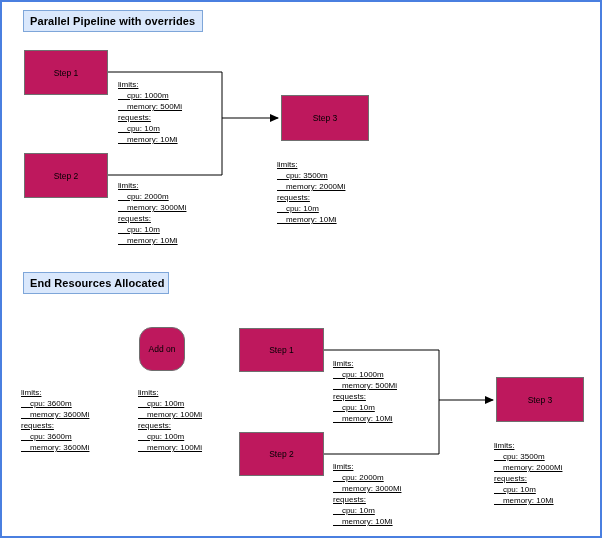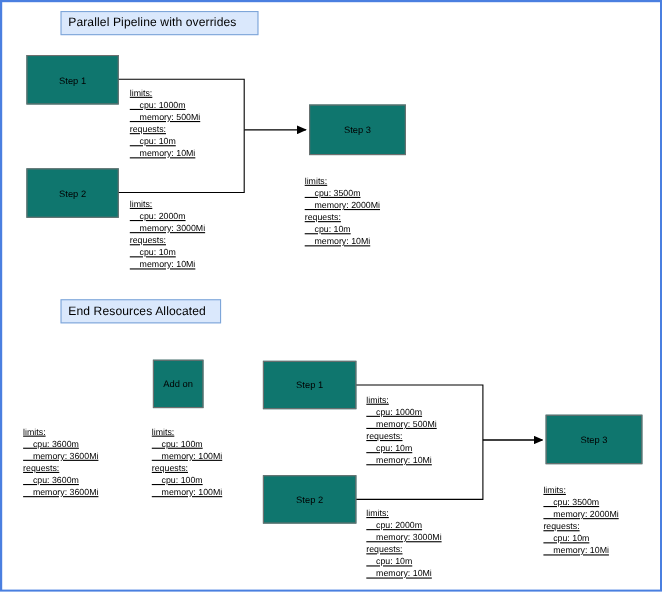--- a/index.html
+++ b/index.html
@@ -17,32 +17,31 @@
     overflow: hidden;
     font-family: "Liberation Sans", sans-serif;
     color: #000000;
   }
   .section-title {
     position: absolute;
     background: #dae8fc;
     border: 1px solid #7ea6d9;
     box-sizing: border-box;
     font-size: 11px;
-    font-weight: normal;
+    font-weight: bold;
     color: #000000;
     display: flex;
     align-items: center;
     padding: 0 6px;
     letter-spacing: 0.1px;
     white-space: nowrap;
-    margin-left: 32px;
   }
   .node {
     position: absolute;
-    background: #0f766e;
+    background: #be185d;
     border: 1px solid #6f6f6f;
     box-sizing: border-box;
     display: flex;
     align-items: center;
     justify-content: center;
     text-align: center;
     font-size: 8.5px;
     color: #000000;
     line-height: 12px;
     white-space: pre-line;
@@ -94,21 +93,21 @@
   <div class="res" style="left:275px; top:157px;">limits:
     cpu: 3500m
     memory: 2000Mi
 requests:
     cpu: 10m
     memory: 10Mi</div>
 
   <div class="section-title" style="left:21px; top:270px; width:146px; height:22px;">End Resources Allocated</div>
 
 
-  <div class="node" style="left:137px; top:325px; width:46px; height:44px;">Add on</div>
+  <div class="node" style="left:137px; top:325px; width:46px; height:44px;border-radius:13px;">Add on</div>
 
   <div class="node" style="left:237px; top:326px; width:85px; height:44px;">Step 1</div>
 
   <div class="node" style="left:237px; top:430px; width:85px; height:44px;">Step 2</div>
 
   <div class="node" style="left:494px; top:375px; width:88px; height:45px;">Step 3</div>
 
   <div class="res" style="left:19px; top:385px;">limits:
     cpu: 3600m
     memory: 3600Mi

